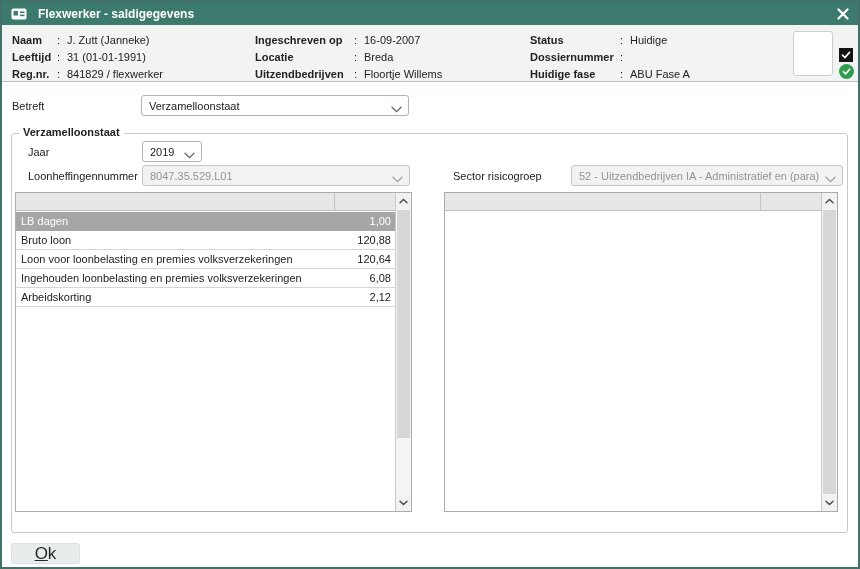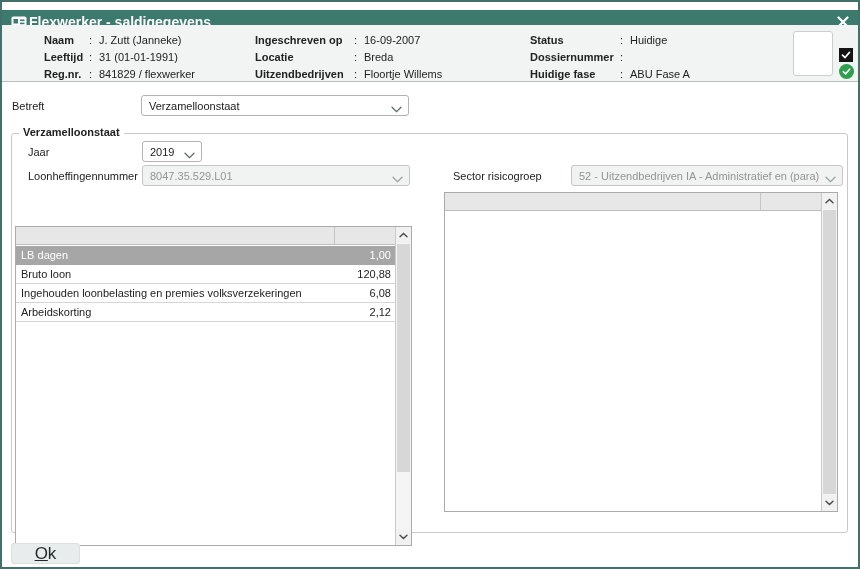--- a/index.html
+++ b/index.html
@@ -8,35 +8,35 @@
   .window {
     position:relative; width:860px; height:569px;
     border:2px solid #44706a; background:#fff;
     font-size:11px; color:#222; overflow:hidden;
   }
 
   
   .titlebar {
     position:absolute; left:0; top:0; right:0; height:23px;
     background:#3d7a6e; color:#fff;
-    display:flex; align-items:center; gap:2px; padding:0 9px;
-    font-weight:bold; font-size:14px;margin-top:8px;
+    display:flex; align-items:center; gap:11px; padding:0 9px;
+    font-weight:bold; font-size:12px;
   }
   .title-icon { display:flex; align-items:center; }
   .close-btn { margin-left:auto; display:flex; align-items:center; cursor:default; }
 
   
   .header {
     position:absolute; left:0; top:23px; right:0; height:57px;
     background:#f1f4f3; border-bottom:1px solid #b9bfbc;
   }
   .hcol { position:absolute; top:6px; display:flex; flex-direction:column; }
   .hfield { display:flex; height:17px; align-items:center; white-space:nowrap; }
   .hfield .lbl { font-weight:bold; }
-  .hcol.c1 { left:10px;margin-left:32px; }  .hcol.c1 .lbl { width:45px; }
+  .hcol.c1 { left:10px; }  .hcol.c1 .lbl { width:45px; }
   .hcol.c2 { left:253px; } .hcol.c2 .lbl { width:99px; }
   .hcol.c3 { left:528px; } .hcol.c3 .lbl { width:90px; }
   .hfield .colon { width:5px; }
   .hfield .val { margin-left:5px; }
 
   .photo {
     position:absolute; left:791px; top:6px; width:40px; height:45px;
     background:#fff; border:1px solid #c9cfcd; border-radius:3px;
   }
   .chkbox {
@@ -78,21 +78,21 @@
   #lhn-label    { left:16px; top:36px; }
   #lhn-select   { left:130px; top:31px; width:268px; }
   #sector-label { left:441px; top:36px; }
   #sector-select{ left:559px; top:31px; width:272px; }
 
   
   .table {
     position:absolute; top:58px; height:320px;
     border:1px solid #ababab; background:#fff;
   }
-  #left-table  { left:3px;   width:397px;margin-top:34px; }
+  #left-table  { left:3px;   width:397px; }
   #right-table { left:432px; width:394px; }
   .thead {
     position:absolute; left:0; top:0; right:16px; height:18px;
     background:#e7e7e7; border-bottom:1px solid #bdbdbd;
   }
   .thead .vsep { position:absolute; right:60px; top:0; bottom:0; width:1px; background:#c4c4c4; }
   .rows { position:absolute; left:0; top:19px; right:16px; }
   .trow {
     height:19px; border-bottom:1px solid #d6d6d6;
     display:flex; align-items:center; padding:0 4px 0 5px;
@@ -262,20 +262,24 @@
       <div class="rows">
         <div class="trow selected">
           <span class="name">LB dagen</span>
           <span class="val">1,00</span>
         </div>
         <div class="trow">
           <span class="name">Bruto loon</span>
           <span class="val">120,88</span>
         </div>
         <div class="trow">
+          <span class="name">Loon voor loonbelasting en premies volksverzekeringen</span>
+          <span class="val">120,64</span>
+        </div>
+        <div class="trow">
           <span class="name">Ingehouden loonbelasting en premies volksverzekeringen</span>
           <span class="val">6,08</span>
         </div>
         <div class="trow">
           <span class="name">Arbeidskorting</span>
           <span class="val">2,12</span>
         </div>
       </div>
       <div class="scrollbar">
         <span class="sb-btn sb-up">

